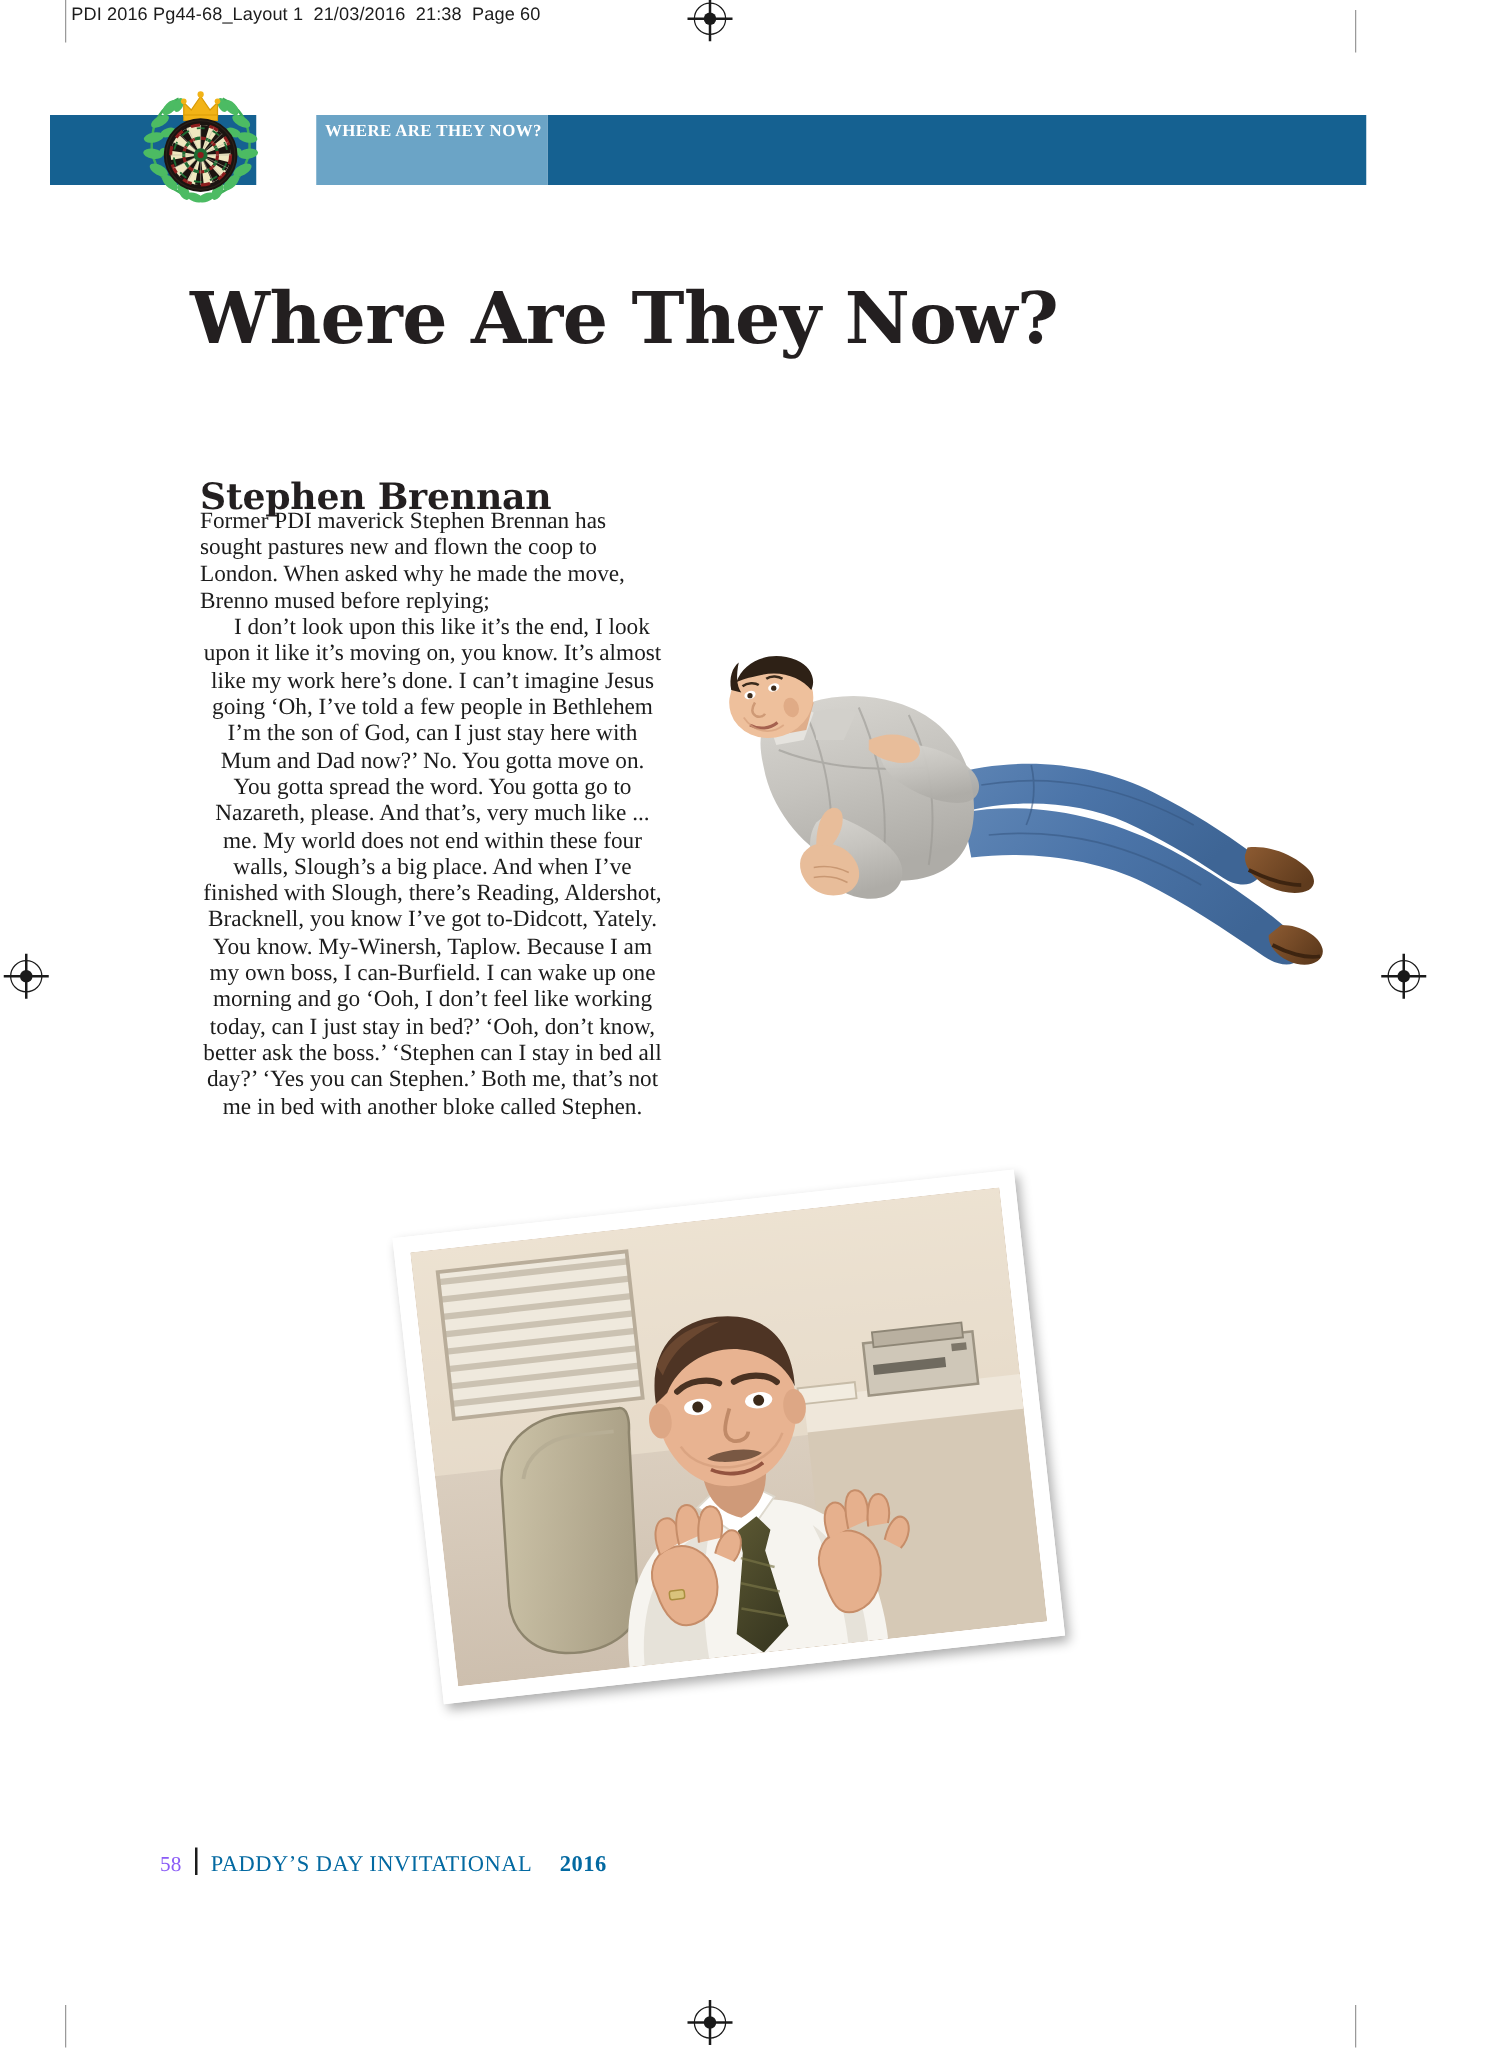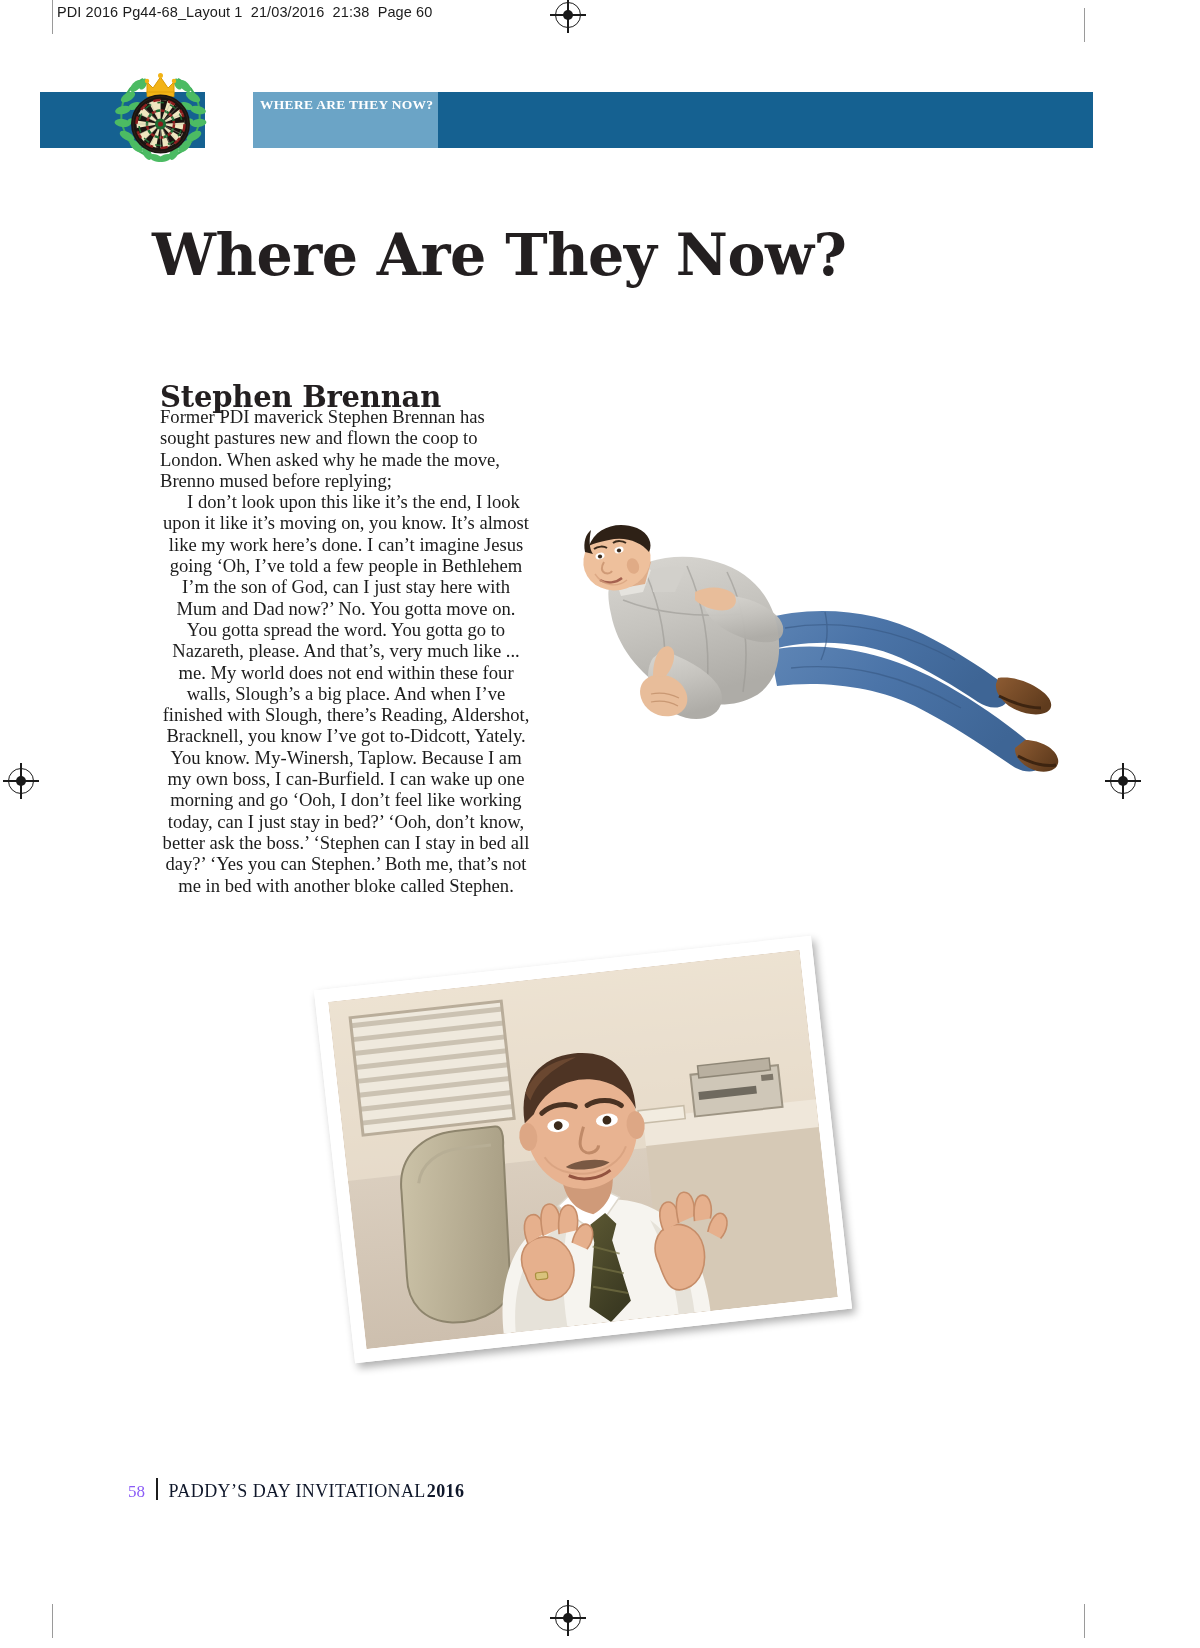--- a/index.html
+++ b/index.html
@@ -200,21 +200,21 @@
     height: 22px;
     background: #1c1c1c;
     margin: 0 11px;
     position: relative;
     top: 3px;
   }
   .footer-text {
     font-family: "Liberation Serif", serif;
     font-size: 18px;
     letter-spacing: 0.4px;
-    color: #0f172a;
+    color: #0369a1;
   }
   .footer-year { font-weight: bold; }
 </style>
 </head>
 <body>
 
 <div class="prepress-line crop-v" style="left:52px; top:0px;"></div>
 <div class="prepress-line crop-v" style="left:1084px; top:8px;"></div>
 <div class="prepress-line crop-v" style="left:52px; top:1604px;"></div>
 <div class="prepress-line crop-v" style="left:1084px; top:1604px;"></div>
@@ -557,14 +557,14 @@
 
       <rect width="474" height="349" fill="none"></rect>
     </svg>
   </div>
 </div>
 
 <div class="footer">
   <span class="footer-page">58</span>
   <span class="footer-rule"></span>
   <span class="footer-text">PADDY’S DAY INVITATIONAL</span>
-  <span class="footer-text footer-year" style="margin-left:1px;">2016</span>
+  <span class="footer-text footer-year" style="margin-left:22px;">2016</span>
 </div>
 
 </body></html>

